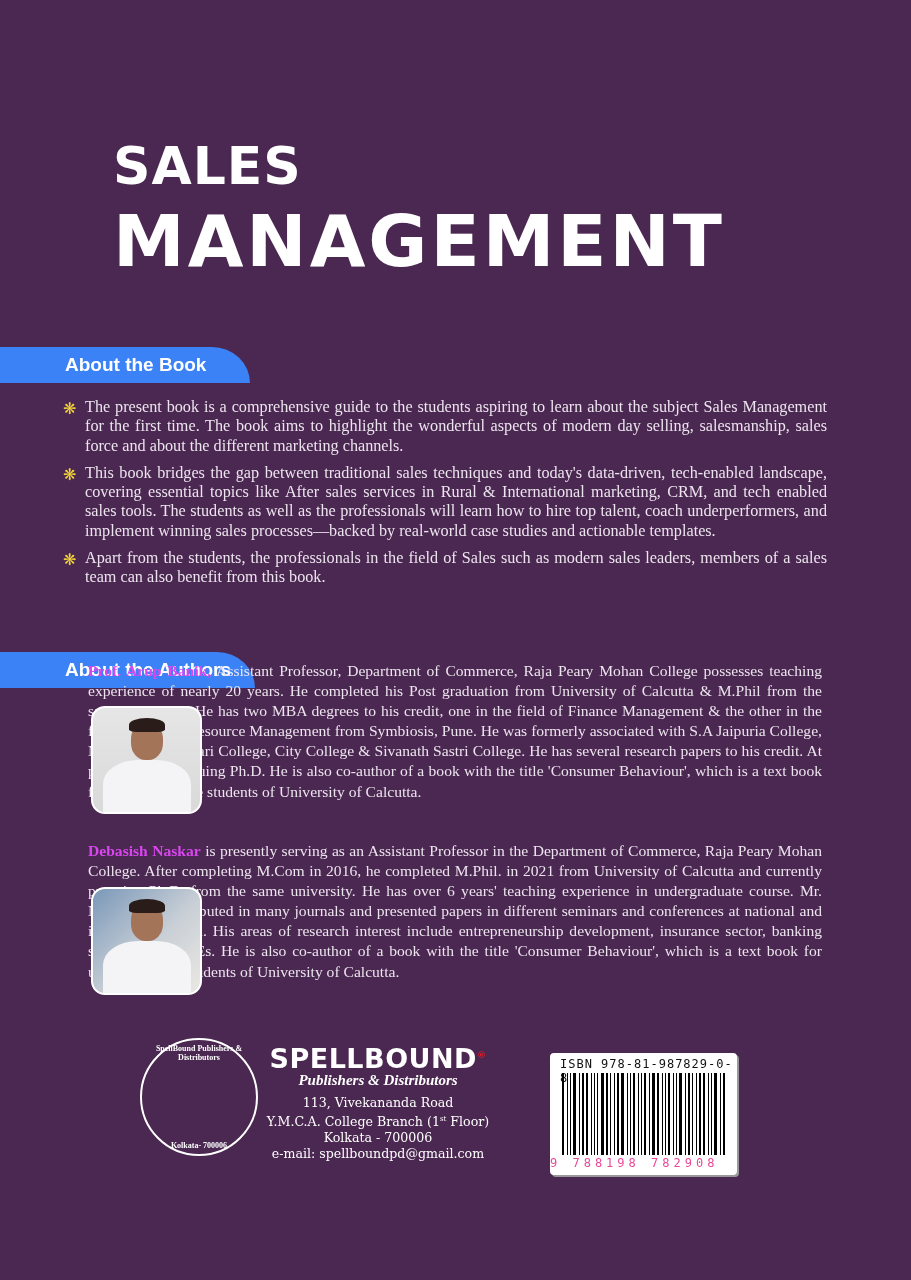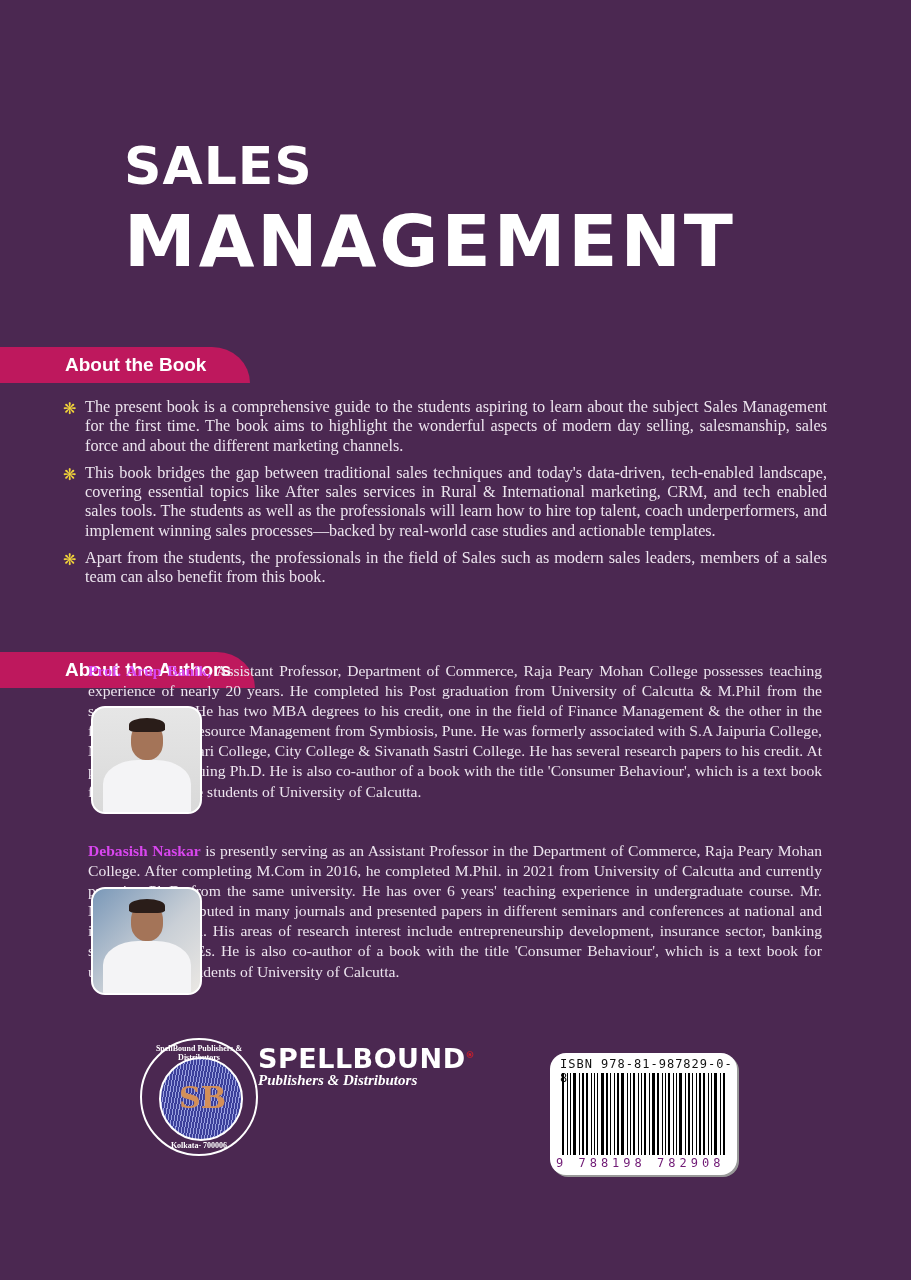--- a/index.html
+++ b/index.html
@@ -4,29 +4,29 @@
 <style>
   html, body { margin:0; padding:0; }
   body {
     width:911px; height:1280px; overflow:hidden;
     background:#4b2851;
     position:relative;
     font-family:"Liberation Serif", serif;
     color:#ece4ee;
   }
   .title {
-    position:absolute; left:124px; font-family:"DejaVu Sans", sans-serif;
+    position:absolute; left:113px; font-family:"DejaVu Sans", sans-serif;
     font-weight:bold; color:#ffffff; line-height:1; letter-spacing:1px;
   }
   .title-1 { top:140px; font-size:52px; }
   .title-2 { top:205px; font-size:72px; letter-spacing:3px; }
 
   .section-banner {
     position:absolute; left:0; height:36px;
-    background:#be185d;
+    background:#3b82f6;
     border-top-right-radius:38px 36px;
     display:flex; align-items:center;
     font-family:"Liberation Sans", sans-serif; font-weight:bold;
     color:#fff; font-size:19px;
     box-sizing:border-box; padding-left:65px;
   }
   .banner-book { top:347px; width:250px; }
   .banner-authors { top:652px; width:255px; }
 
   .bullets { position:absolute; left:63px; top:398px; width:764px; margin:0; padding:0; list-style:none; }
@@ -65,35 +65,35 @@
     border:2px solid #fff;
   }
   .logo-mark {
     position:absolute; left:18px; top:14px; width:44px; height:50px;
     font-family:"DejaVu Serif", serif; color:#d38f58; font-weight:bold; font-size:30px;
     text-align:center; line-height:50px;
   }
   .logo-ring-text {
     position:absolute; left:0; width:100%; text-align:center; font-size:8px; color:#fff; font-weight:bold;
   }
-  .brand { position:absolute; left:123px; top:10px; width:240px; text-align:left; }
+  .brand { position:absolute; left:123px; top:10px; width:240px; text-align:center; }
   .brand-name { font-family:"DejaVu Sans", sans-serif; font-weight:bold; font-size:27px; color:#fff; letter-spacing:0.5px; }
   .brand-name sup { font-size:9px; color:#e91d25; }
   .brand-sub { font-family:"Liberation Serif", serif; font-style:italic; font-weight:bold; font-size:15px; color:#fff; margin-top:-2px; }
   .brand-addr { font-family:"DejaVu Serif", serif; font-size:12.6px; color:#fff; line-height:16px; margin-top:6px; }
   .brand-addr sup { font-size:7px; }
 
   .isbn-box {
     position:absolute; left:550px; top:1053px; width:187px; height:122px;
-    background:#fff; border-radius:16px; box-shadow:2px 2px 0 #999;
+    background:#fff; border-radius:4px; box-shadow:2px 2px 0 #999;
   }
   .isbn-label { position:absolute; left:10px; top:4px; font-family:"DejaVu Sans Mono", monospace; font-size:12px; color:#111; letter-spacing:1px; }
   .barcode { position:absolute; left:12px; top:20px; width:165px; height:82px; display:flex; align-items:flex-start; }
   .barcode span { display:block; background:#000; height:82px; }
-  .isbn-digits { position:absolute; left:6px; top:103px; font-family:"DejaVu Sans Mono", monospace; font-size:12px; color:#701a75; letter-spacing:4px; }
+  .isbn-digits { position:absolute; left:0; top:103px; font-family:"DejaVu Sans Mono", monospace; font-size:12px; color:#ec4899; letter-spacing:4px; }
 </style>
 </head>
 <body>
 
 <div class="title title-1">SALES</div>
 <div class="title title-2">MANAGEMENT</div>
 
 <div class="section-banner banner-book">About the Book</div>
 
 <ul class="bullets">
@@ -118,28 +118,31 @@
 </div>
 <div class="photo photo-2" style="position:absolute;left:91px;top:887px;float:none;margin:0;">
   <div class="body"></div>
     <div class="head"></div>
     <div class="hair"></div>
 </div>
 
 <div class="publisher">
   <div class="logo">
     <div class="logo-ring-text" style="top:4px;">SpellBound Publishers &amp; Distributors</div>
-    <div class="logo-inner">
-      <div class="logo-mark">SB</div>
-    </div>
     <div class="logo-ring-text" style="top:101px;text-align:center;">Kolkata- 700006</div>
   </div>
   <div class="brand">
     <div class="brand-name"><span>SPELLBOUND</span><sup>®</sup></div>
     <div class="brand-sub">Publishers &amp; Distributors</div>
+    <div class="brand-addr">
+      <div>113, Vivekananda Road</div>
+      <div><span>Y.M.C.A. College Branch (1</span><sup>st</sup><span> Floor)</span></div>
+      <div>Kolkata - 700006</div>
+      <div>e-mail: spellboundpd@gmail.com</div>
+    </div>
   </div>
 </div>
 
 <div class="isbn-box">
   <div class="isbn-label">ISBN 978-81-987829-0-8</div>
   <div class="barcode" id="barcode">
       <span style="width: 2px; margin-right: 3px;"></span>
       <span style="width: 1px; margin-right: 2px;"></span>
       <span style="width: 1px; margin-right: 2px;"></span>
       <span style="width: 3px; margin-right: 3px;"></span>

